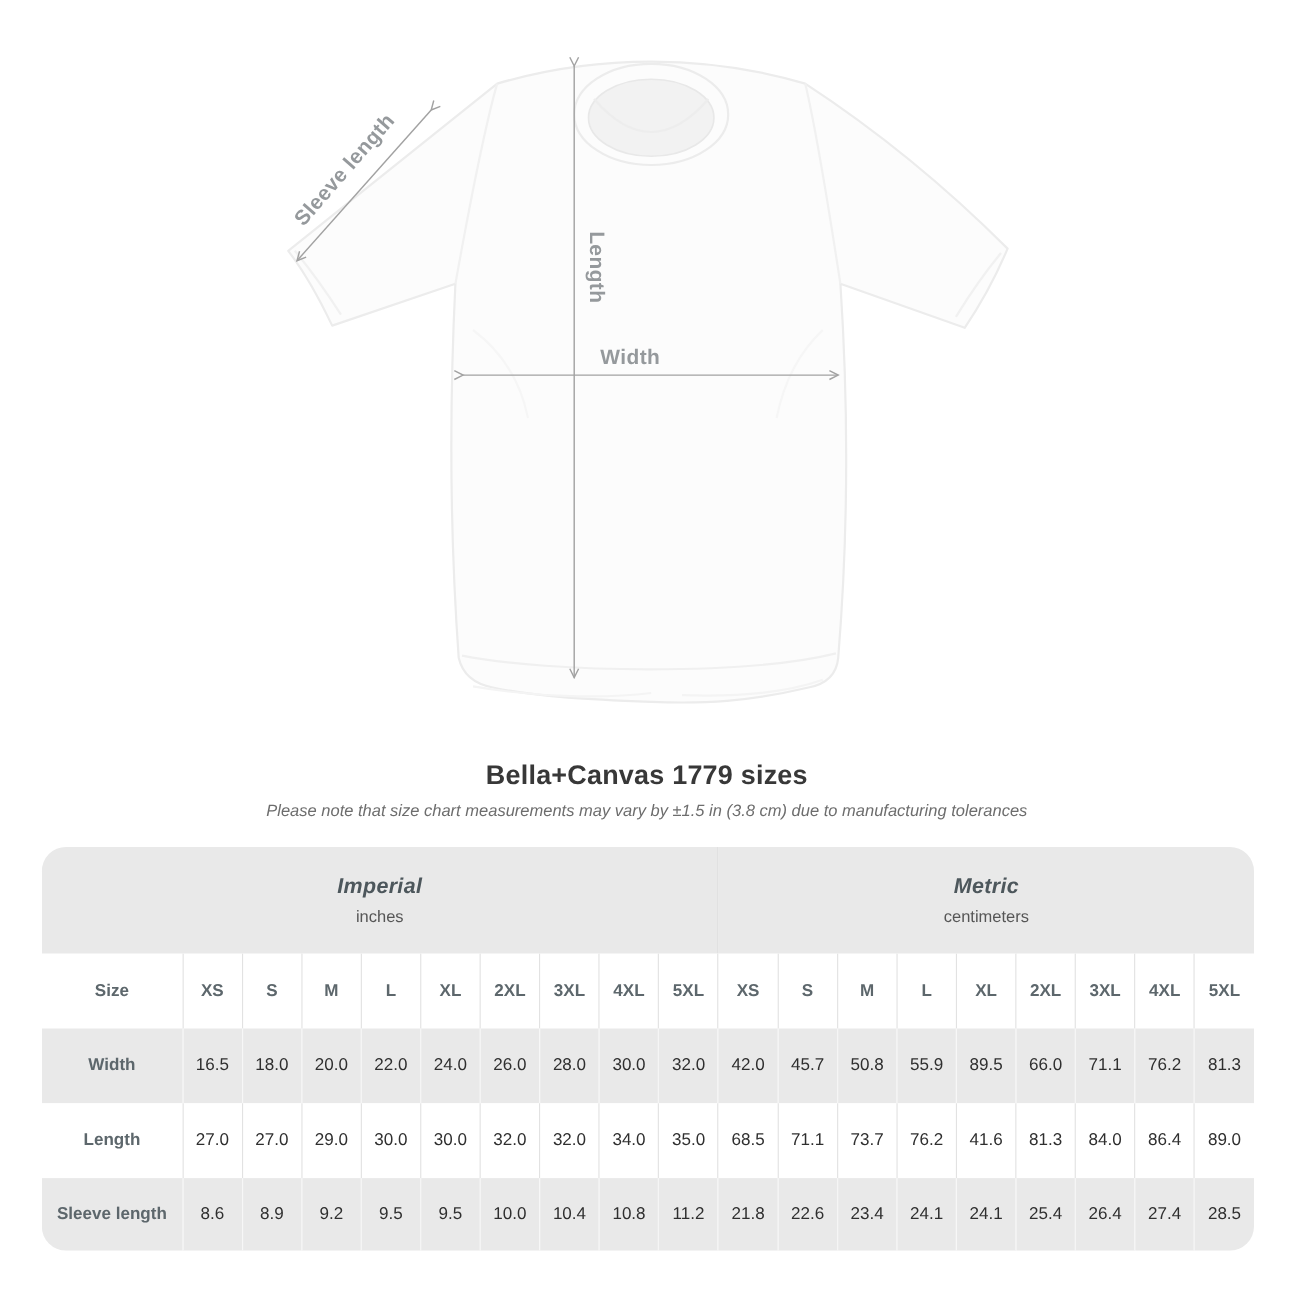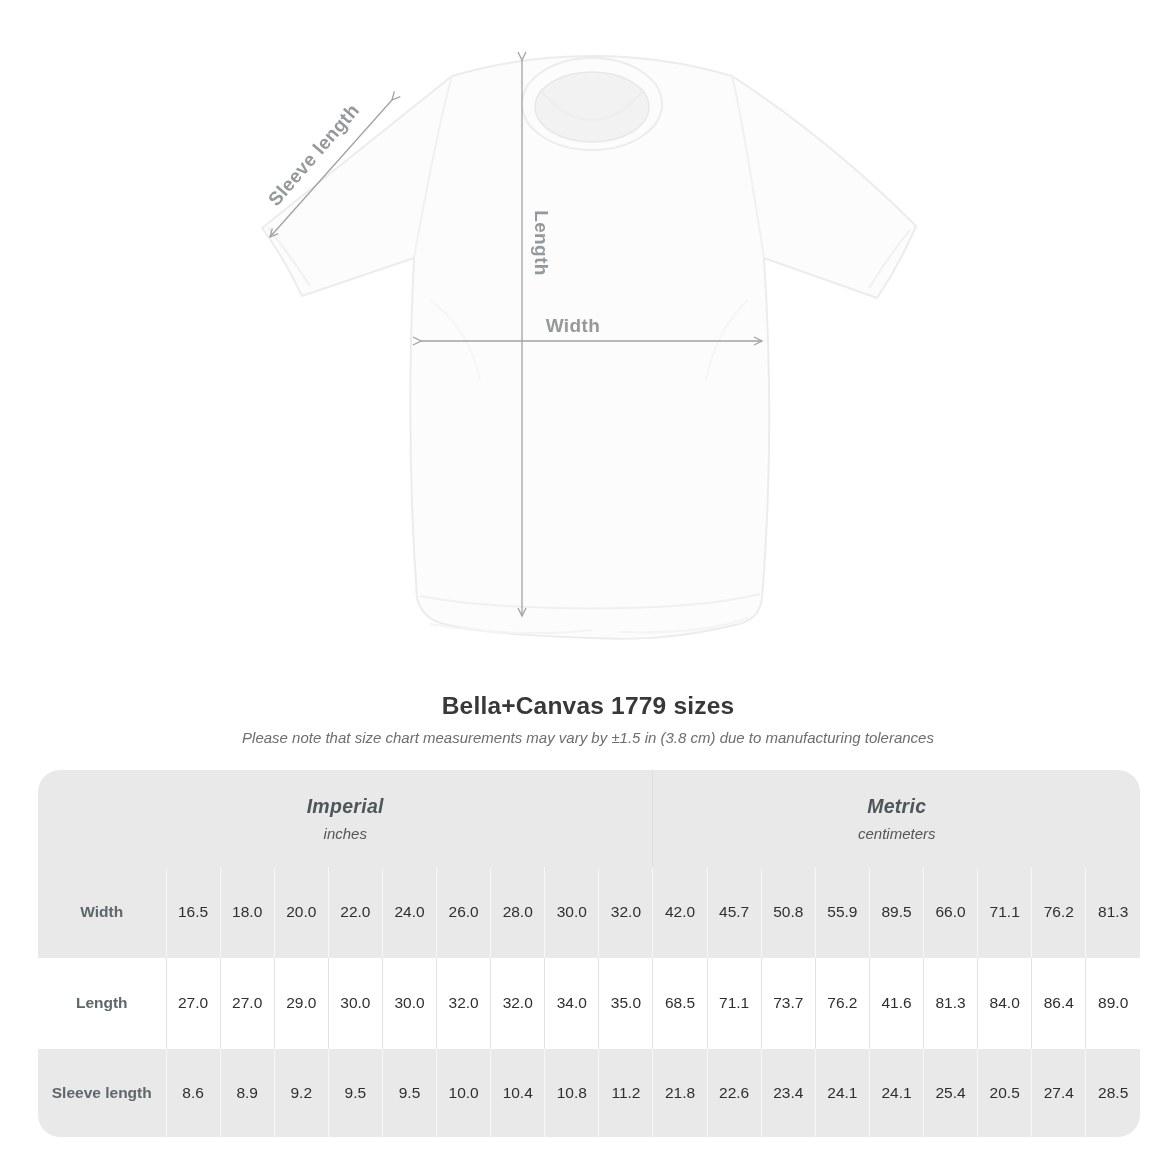--- a/index.html
+++ b/index.html
@@ -39,21 +39,21 @@
   }
   .size-table th, .size-table td {
     padding:0; text-align:center; vertical-align:middle;
     border-right:1px solid #e2e2e2;
   }
   .size-table tr th:last-child, .size-table tr td:last-child { border-right:none; }
 
   tr.units-row { height:97px; }
   tr.units-row th { background:#e9e9e9; border-right:1px solid rgba(0,0,0,0.04); }
   .unit-title { font-style:italic; font-weight:bold; font-size:19.5px; color:#4d575c; letter-spacing:.3px; }
-  .unit-sub   { font-style:italic; font-weight:normal; font-size:15px; color:#565656; margin-top:7px; }
+  .unit-sub   { font-weight:normal; font-size:15px; color:#565656; margin-top:7px; }
 
   tr.sizes-row { height:68px; }
   tr.sizes-row th { background:#ffffff; font-weight:bold; font-size:15.5px; color:#5d676c; }
 
   tbody tr { height:68px; }
   tbody tr.row-last { height:66px; }
   tbody th.row-label { font-weight:bold; font-size:15.5px; color:#5d676c; }
   tbody td { font-size:15.5px; color:#2f2f2f; font-weight:normal; }
 
   tr.row-gray th, tr.row-gray td { background:#e9e9e9; border-right-color:#f7f7f7; }
@@ -130,20 +130,41 @@
     <thead>
       <tr class="units-row">
         <th colspan="10">
           <div class="unit-title">Imperial</div>
           <div class="unit-sub">inches</div>
         </th>
         <th colspan="9">
           <div class="unit-title">Metric</div>
           <div class="unit-sub">centimeters</div>
         </th>
+      </tr>
+      <tr class="sizes-row">
+        <th>Size</th>
+        <th>XS</th>
+        <th>S</th>
+        <th>M</th>
+        <th>L</th>
+        <th>XL</th>
+        <th>2XL</th>
+        <th>3XL</th>
+        <th>4XL</th>
+        <th>5XL</th>
+        <th>XS</th>
+        <th>S</th>
+        <th>M</th>
+        <th>L</th>
+        <th>XL</th>
+        <th>2XL</th>
+        <th>3XL</th>
+        <th>4XL</th>
+        <th>5XL</th>
       </tr>
     </thead>
     <tbody>
       <tr class="row-gray">
         <th class="row-label">Width</th>
         <td>16.5</td>
         <td>18.0</td>
         <td>20.0</td>
         <td>22.0</td>
         <td>24.0</td>
@@ -192,19 +213,19 @@
         <td>10.0</td>
         <td>10.4</td>
         <td>10.8</td>
         <td>11.2</td>
         <td>21.8</td>
         <td>22.6</td>
         <td>23.4</td>
         <td>24.1</td>
         <td>24.1</td>
         <td>25.4</td>
-        <td>20.5</td>
+        <td>26.4</td>
         <td>27.4</td>
         <td>28.5</td>
       </tr>
     </tbody>
   </table>
 </div>
 
 </body></html>

